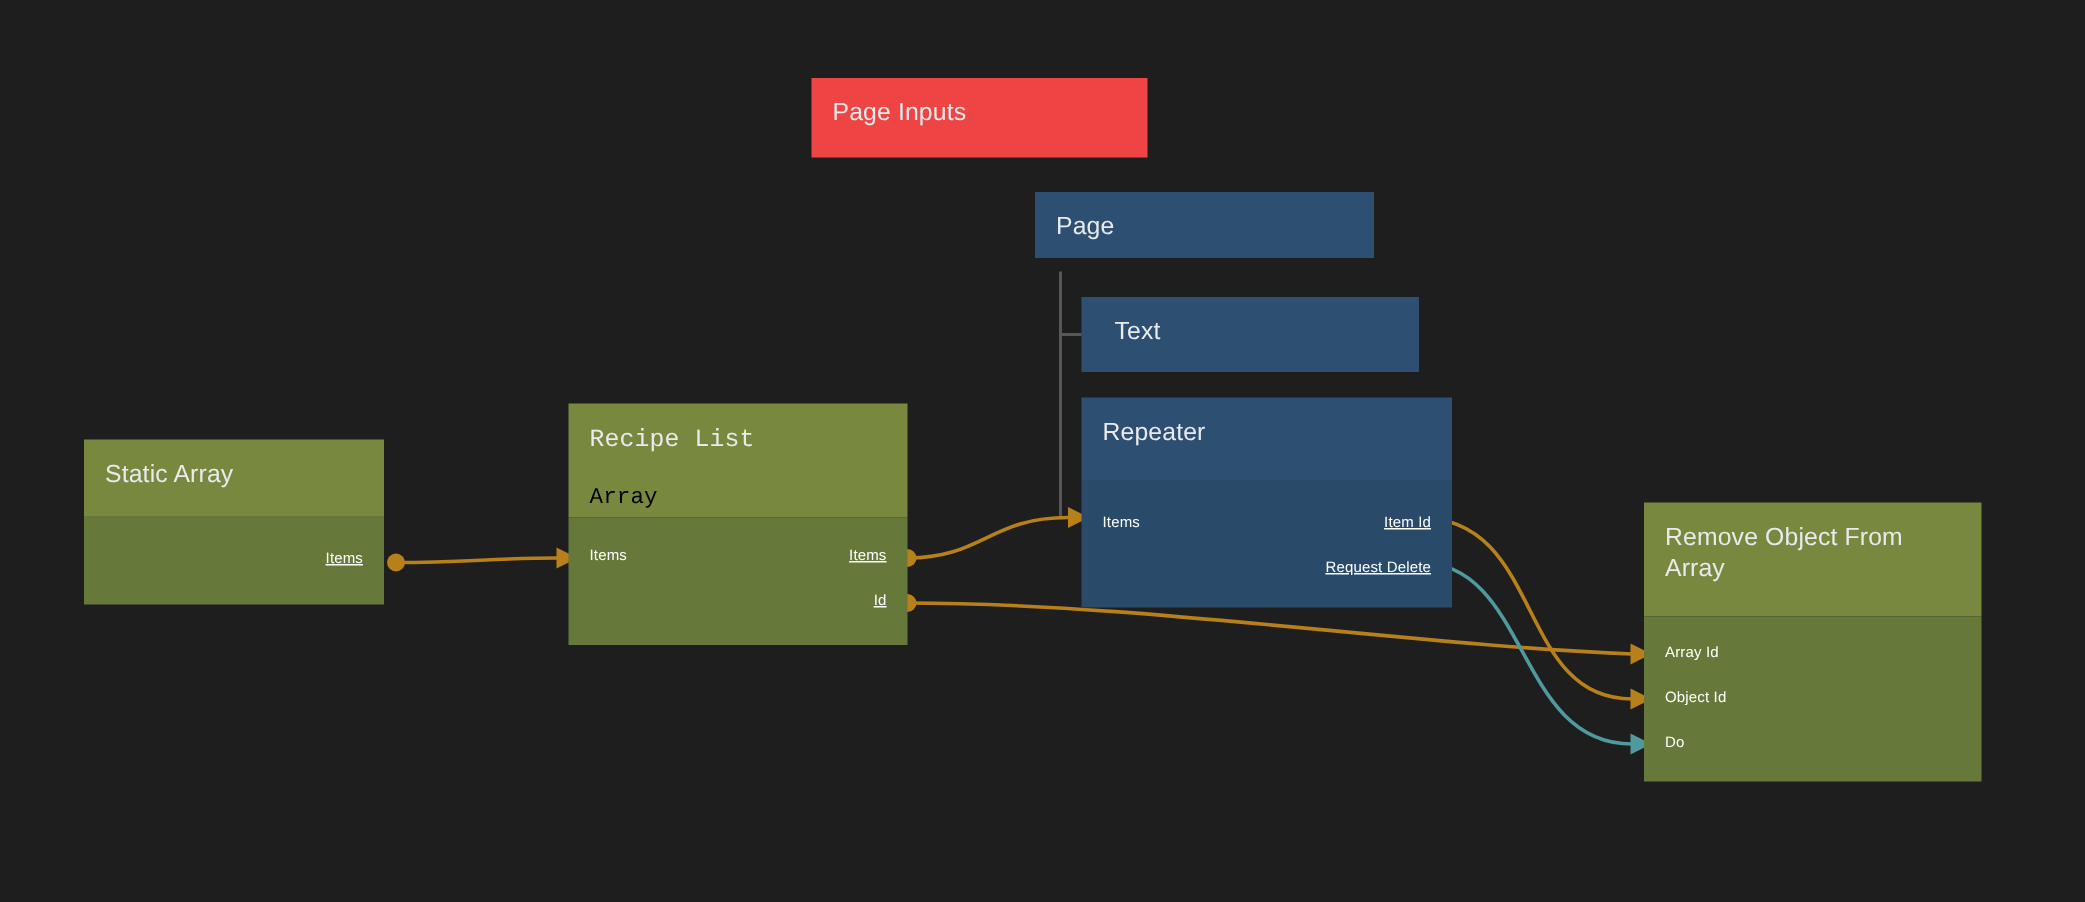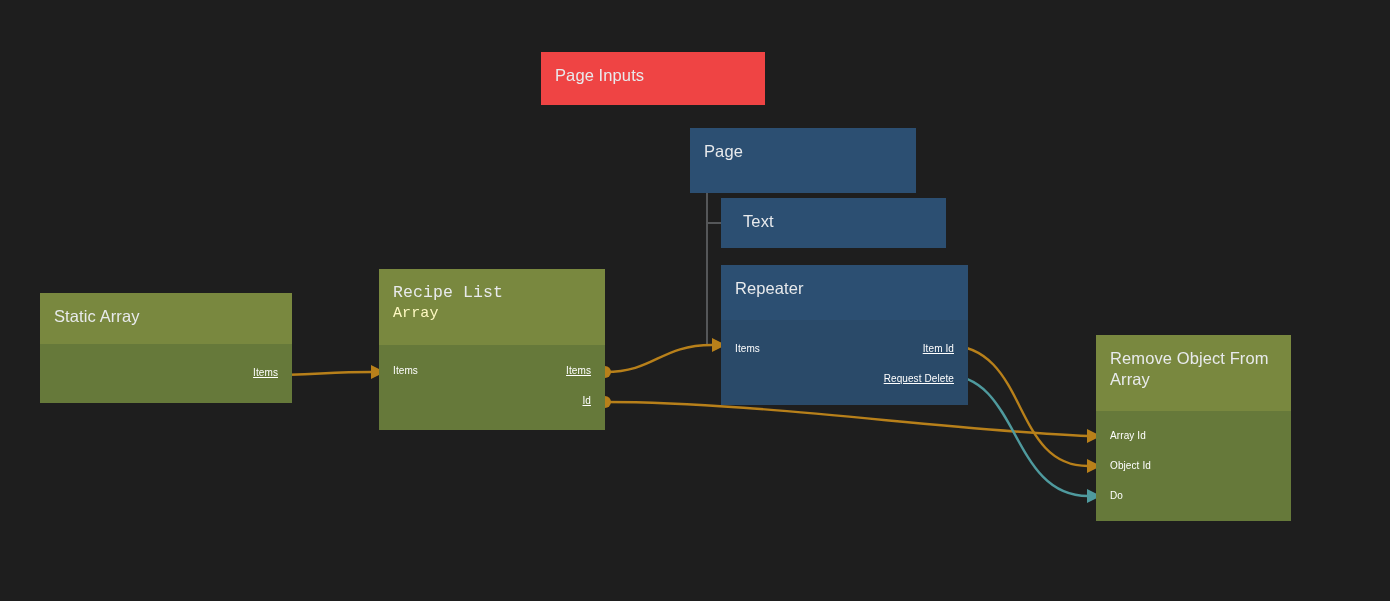--- a/index.html
+++ b/index.html
@@ -17,22 +17,22 @@
     width:100%;
     color:#e8eaec;
     font-size:16.5px;
     line-height:1.28;
     padding:13px 14px 12px 14px;
     letter-spacing:.1px;
   }
   .node .hdr .sub{
     display:block;
     font-size:15px;
-    color:#fef9c3;
-    margin-top:1px;
+    color:#000000;
+    margin-top:19px;
     letter-spacing:.1px;
   }
   .node .body{
     box-sizing:border-box;
     width:100%;
     position:relative;
   }
   
   .n-purple .hdr{background:#ef4444;}
   
@@ -92,56 +92,56 @@
     <path class="wire w-teal" d="M946,375 C1020,375 1010,496 1088,496"></path>
     <circle class="dot-teal" cx="946" cy="375" r="6.5"></circle>
     <polygon class="arr-teal" points="1087,489 1101,496 1087,503"></polygon>
   </svg>
 
   <div class="node n-purple" style="left:541px;top:52px;width:224px;">
     <div class="hdr" style="height:53px;">Page Inputs</div>
   </div>
 
   <div class="node n-blue" style="left:690px;top:128px;width:226px;">
-    <div class="hdr" style="height:65px;">Page</div>
+    <div class="hdr" style="height:44px;">Page</div>
   </div>
 
   <div class="node n-blue" style="left:721px;top:198px;width:225px;">
     <div class="hdr" style="height:50px;padding-left:22px;">Text</div>
   </div>
 
   <div class="node n-blue" style="left:721px;top:265px;width:247px;">
     <div class="hdr" style="height:55px;">Repeater</div>
     <div class="body" style="height:85px;">
       <div class="port in" style="top:23px;">Items</div>
       <div class="port out" style="top:23px;">Item Id</div>
       <div class="port out" style="top:53px;">Request Delete</div>
     </div>
   </div>
 
-  <div class="node n-green" style="left:40px;top:293px;width:252px;">
+  <div class="node n-green" style="left:56px;top:293px;width:200px;">
     <div class="hdr" style="height:51px;">Static Array</div>
     <div class="body" style="height:59px;">
       <div class="port out" style="top:23px;">Items</div>
     </div>
   </div>
 
   <div class="node n-green" style="left:379px;top:269px;width:226px;">
     <div class="hdr" style="height:76px;font-family:Liberation Mono, monospace;">
       <span>Recipe List</span>
       <span class="sub">Array</span>
     </div>
     <div class="body" style="height:85px;">
       <div class="port in" style="top:20px;">Items</div>
       <div class="port out" style="top:20px;">Items</div>
       <div class="port out" style="top:50px;text-align:center;">Id</div>
     </div>
   </div>
 
-  <div class="node n-green" style="left:1096px;top:335px;width:195px;">
+  <div class="node n-green" style="left:1096px;top:335px;width:225px;">
     <div class="hdr" style="height:76px;">Remove Object From Array</div>
     <div class="body" style="height:110px;">
       <div class="port in" style="top:19px;">Array Id</div>
       <div class="port in" style="top:49px;">Object Id</div>
       <div class="port in" style="top:79px;">Do</div>
     </div>
   </div>
 
 </div>
 

